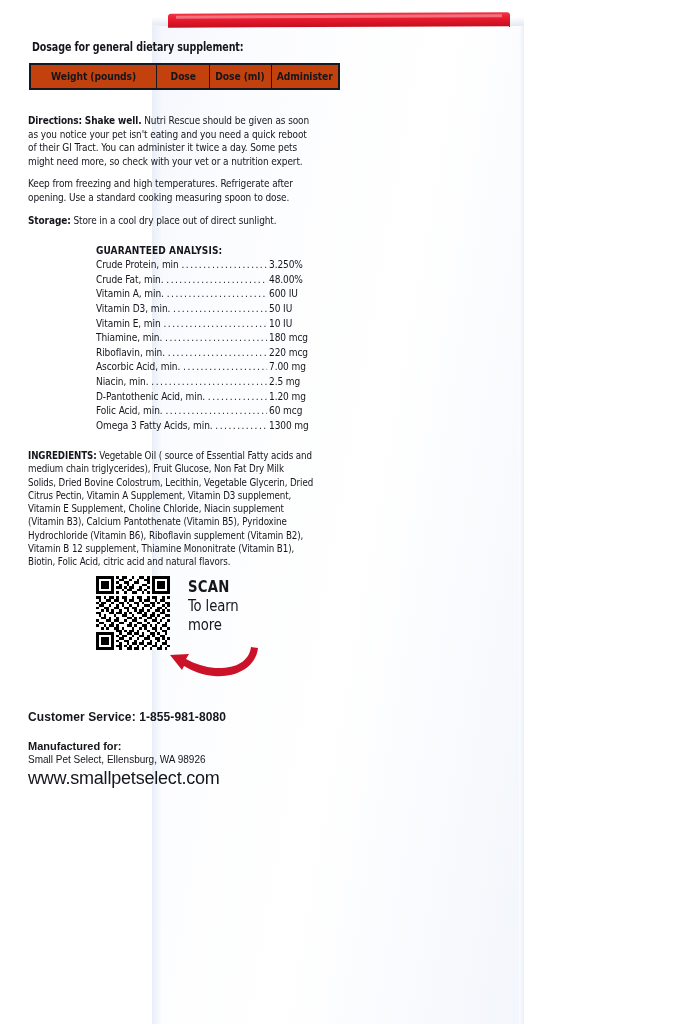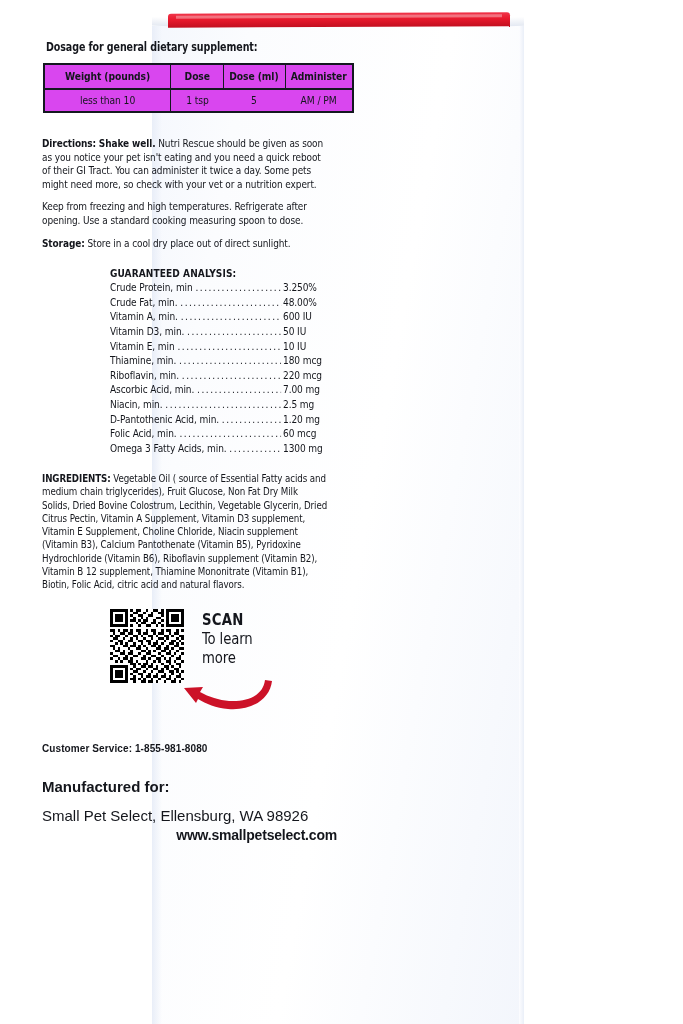--- a/index.html
+++ b/index.html
@@ -68,21 +68,21 @@
     top: 17px;
     height: 9px;
     background: linear-gradient(180deg, #ffffff 0%, #e4e9f2 100%);
   }
   #top-lip-left { left: 152px; width: 22px; transform: skewY(2deg); }
   #top-lip-right { left: 503px; width: 21px; transform: skewY(-2deg); }
 
   
   .content {
     position: absolute;
-    left: 42px;
+    left: 28px;
     top: 40px;
     width: 295px;
   }
   .cond {
     font-family: "Liberation Sans Narrow", "DejaVu Sans Condensed", "Liberation Sans", sans-serif;
     color: #14161c;
     letter-spacing: -0.1px;
   }
 
   .dosage-title {
@@ -93,21 +93,21 @@
     transform-origin: left center;
   }
 
   
   table.dosage {
     border-collapse: collapse;
     width: 311px;
     margin-left: 1px;
     border: 2.5px solid #141820;
     table-layout: fixed;
-    background: #d946ef;
+    background: #c2410c;
   }
   table.dosage th, table.dosage td {
     font-size: 11px;
     text-align: center;
     padding: 4px 0 4px;
     color: #14161c;
     transform: scaleX(0.93);
   }
   table.dosage thead th {
     font-weight: bold;
@@ -183,21 +183,21 @@
     line-height: 13.2px;
     color: #14161c;
     text-align: left;
     transform: scaleX(0.94);
     transform-origin: left top;
   }
   #ingredients b { font-weight: bold; }
 
   
   #scan-area {
-    margin-top: 18px;
+    margin-top: 8px;
     margin-left: 68px;
     position: relative;
     height: 108px;
   }
   #qr {
     position: absolute;
     left: 0; top: 0;
     width: 74px; height: 74px;
     background: #fff;
   }
@@ -220,39 +220,38 @@
     width: 110px;
     height: 42px;
   }
 
   
   #footer {
     margin-top: 26px;
     color: #14161c;
   }
   #cs-line {
-    font-size: 10px;
+    font-size: 12px;
     font-weight: bold;
     letter-spacing: 0.1px;
-    margin-bottom: 24px;
+    margin-bottom: 16px;
   }
   #mfg-label {
-    font-size: 15px;
+    font-size: 11px;
     font-weight: bold;
-    margin-bottom: 12px;
+    margin-bottom: 2px;
   }
   #mfg-addr {
-    font-size: 15px;
+    font-size: 10px;
     margin-bottom: 3px;
   }
   #site {
-    font-size: 14px;
-    font-weight: bold;
+    font-size: 18px;
+    font-weight: normal;
     letter-spacing: -0.2px;
-    text-align: right;
   }
 </style>
 </head>
 <body>
 
 <div id="package"></div>
 <div id="edge-right"></div>
 <div id="top-lip-left"></div>
 <div id="top-lip-right"></div>
 <div id="top-strip"></div>
@@ -271,26 +270,20 @@
       </colgroup>
     <thead>
       <tr>
         <th class="c0">Weight (pounds)</th>
         <th class="c1">Dose</th>
         <th class="c2">Dose (ml)</th>
         <th class="c3">Administer</th>
       </tr>
     </thead>
     <tbody>
-      <tr>
-        <td class="c0">less than 10</td>
-        <td class="c1">1 tsp</td>
-        <td class="c2">5</td>
-        <td class="c3">AM / PM</td>
-      </tr>
     </tbody>
   </table>
 
   <div id="directions-block">
     <p class="cond para"><b>Directions:</b> <b>Shake well.</b><span> Nutri Rescue should be given as soon as you notice your pet isn't eating and you need a quick reboot of their GI Tract. You can administer it twice a day. Some pets might need more, so check with your vet or a nutrition expert.</span></p>
 
     <p class="cond para">Keep from freezing and high temperatures. Refrigerate after opening. Use a standard cooking measuring spoon to dose.</p>
 
     <p class="cond para"><b>Storage:</b><span>  Store in a cool dry place out of direct sunlight.</span></p>
   </div>

